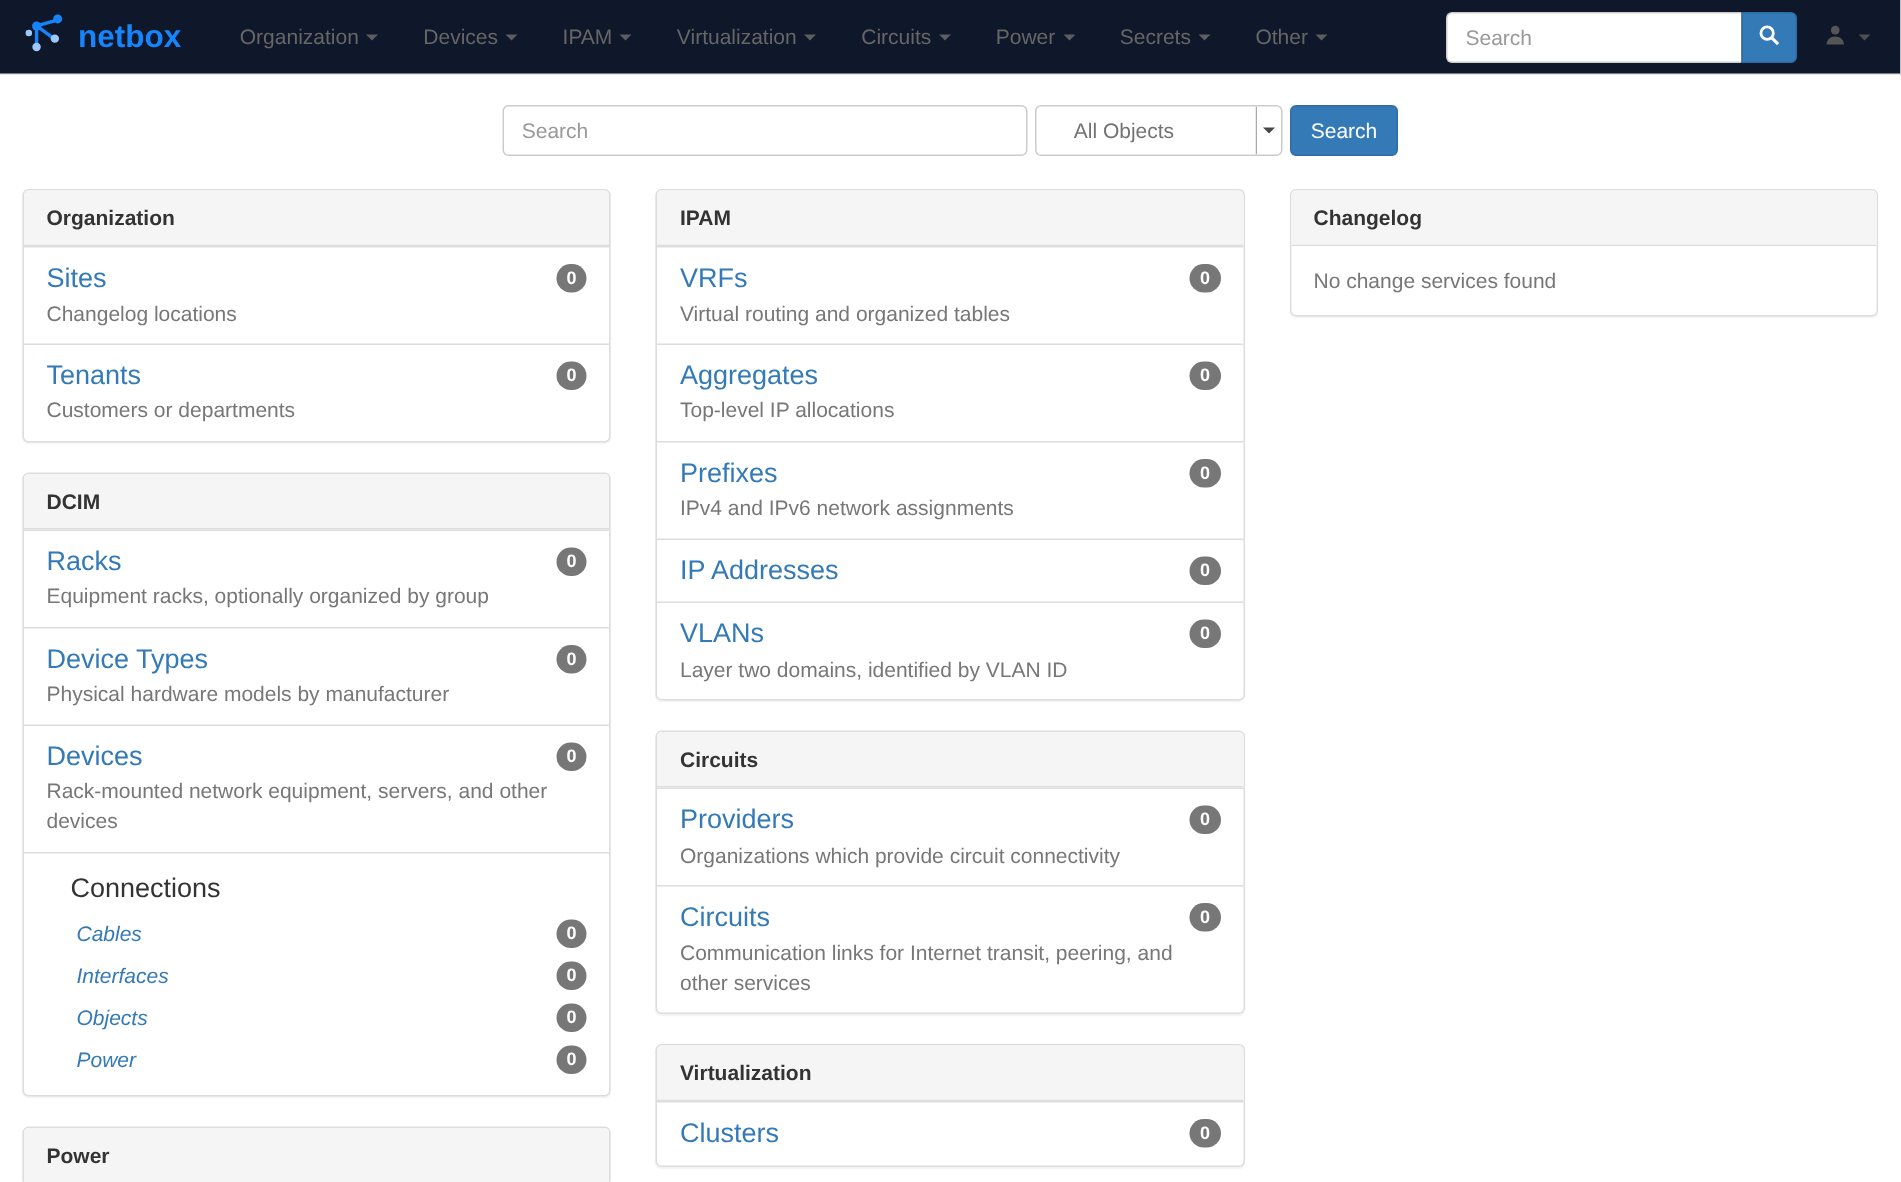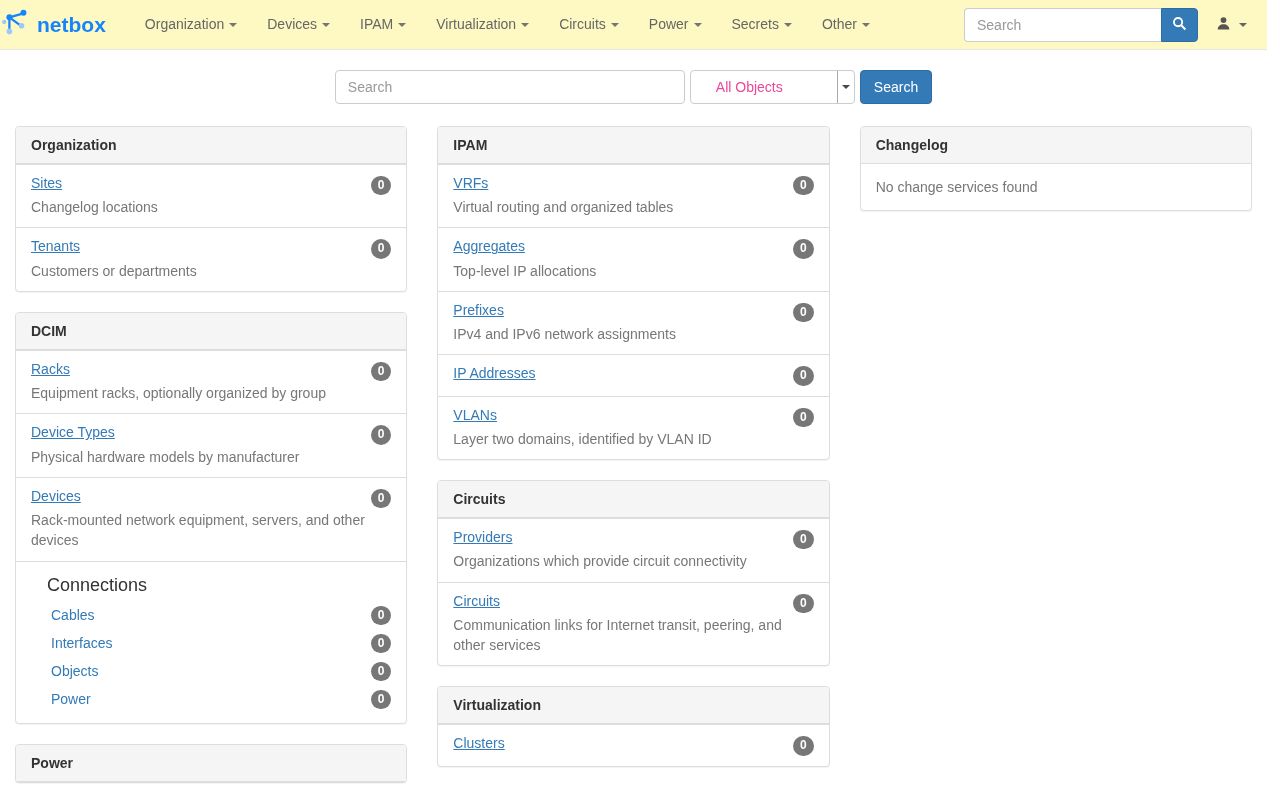--- a/index.html
+++ b/index.html
@@ -2,22 +2,22 @@
 <html><head>
 <meta charset="utf-8">
 <title>netbox</title>
 <style>
   * { box-sizing: border-box; margin: 0; padding: 0; }
   html, body { width: 1267px; height: 788px; overflow: hidden; background: #fff; }
   body { font-family: "Liberation Sans", "DejaVu Sans", sans-serif; font-size: 14px; color: #333; }
   a { text-decoration: none; }
 
   
-  .navbar { display: flex; align-items: center; height: 50px; background: #fef9c3;
-            border-bottom: 1px solid #e7e7e7; }
+  .navbar { display: flex; align-items: center; height: 50px; background: #0f172a;
+            border-bottom: 1px solid #e7e7e7; padding-left: 15px; }
   .brand { display: flex; align-items: center; gap: 7px; color: #1685fb; font-weight: bold;
            font-size: 21px; cursor: pointer; }
   .nav { display: flex; list-style: none; margin-left: 24px; }
   .nav li { color: #666; font-size: 14px; padding: 0 15px; line-height: 49px; cursor: pointer; white-space: nowrap; }
   .caret { display: inline-block; width: 0; height: 0; border-top: 4px solid; border-right: 4px solid transparent;
            border-left: 4px solid transparent; margin-left: 5px; vertical-align: middle; opacity: .9; }
   .nav-right { margin-left: auto; display: flex; align-items: center; }
   .nav-search { display: flex; }
   .nav-search input { width: 197px; height: 34px; border: 1px solid #ccc; border-right: none;
                       border-radius: 4px 0 0 4px; padding: 6px 12px; font-size: 14px; color: #555; outline: none;
@@ -27,47 +27,47 @@
                        border-radius: 0 4px 4px 0; display: flex; align-items: center; justify-content: center;
                        cursor: pointer; }
   .user-menu { display: flex; align-items: center; gap: 3px; padding: 0 20px 0 18px; color: #555; cursor: pointer; }
 
   
   .search-row { display: flex; justify-content: center; align-items: flex-start; gap: 5px; padding: 20px 0 22px; }
   .search-row input { width: 350px; height: 34px; border: 1px solid #ccc; border-radius: 4px;
                       padding: 6px 12px; font-size: 14px; color: #555; outline: none; font-family: inherit; }
   .obj-select { position: relative; width: 165px; height: 34px; border: 1px solid #ccc; border-radius: 4px;
                 background: #fff; display: flex; align-items: center; cursor: pointer; }
-  .obj-select-label { padding-left: 25px; font-size: 14px; color: #ec4899; }
+  .obj-select-label { padding-left: 25px; font-size: 14px; color: #737373; }
   .obj-select-strip { position: absolute; right: 0; top: 0; width: 17px; height: 100%;
                       border-left: 1px solid #aaa; display: flex; align-items: center; justify-content: center;
                       border-radius: 0 3px 3px 0; }
   .obj-select-strip .caret { margin-left: 0; color: #333; }
   .btn-primary { height: 34px; padding: 6px 13px; background: #337ab7; border: 1px solid #2e6da4;
                  border-radius: 4px; color: #fff; font-size: 14px; cursor: pointer; font-family: inherit; }
 
   
   .container { display: grid; grid-template-columns: 1fr 1fr 1fr; column-gap: 30px; padding: 0 15px; }
   .panel { border: 1px solid #ddd; border-radius: 4px; background: #fff; margin-bottom: 20px;
            box-shadow: 0 1px 1px rgba(0,0,0,.05); }
   .panel-heading { background: #f5f5f5; border-bottom: 1px solid #ddd; border-radius: 3px 3px 0 0;
                    padding: 10px 15px; font-size: 14px; font-weight: bold; color: #333; }
   .panel-body { padding: 15px; color: #777; }
   .item { padding: 10px 15px; border-top: 1px solid #ddd; }
   .item:first-child { border-top: none; }
   .item-head { display: flex; justify-content: space-between; align-items: flex-start; }
-  .item-link { font-size: 14px; color: #337ab7; line-height: 1.2; cursor: pointer; text-decoration: underline; }
+  .item-link { font-size: 18px; color: #337ab7; line-height: 1.2; cursor: pointer; }
   .item-desc { color: #777; font-size: 14px; margin-top: 2px; line-height: 1.45; }
   .badge { display: inline-block; min-width: 10px; padding: 3px 7px; margin-top: 1px; font-size: 12px;
            font-weight: bold; color: #fff; background: #777; border-radius: 10px; text-align: center;
            line-height: 1.1; }
   .conn-title { font-size: 18px; color: #333; margin: 2px 16px 4px; line-height: 1.3; }
   .conn-row { display: flex; justify-content: space-between; align-items: center; height: 28px;
               padding-left: 20px; }
-  .conn-row a { font-size: 14px; color: #337ab7; cursor: pointer; }
+  .conn-row a { font-size: 14px; color: #337ab7; cursor: pointer; font-style: italic; }
 </style>
 </head>
 <body>
 
 <nav class="navbar">
   <a class="brand">
     <span>
       <svg width="30" height="30" viewBox="0 0 32 32">
         <g stroke="#1685fb" stroke-width="2.4" fill="none">
           <line x1="10" y1="11" x2="24" y2="7"></line>

